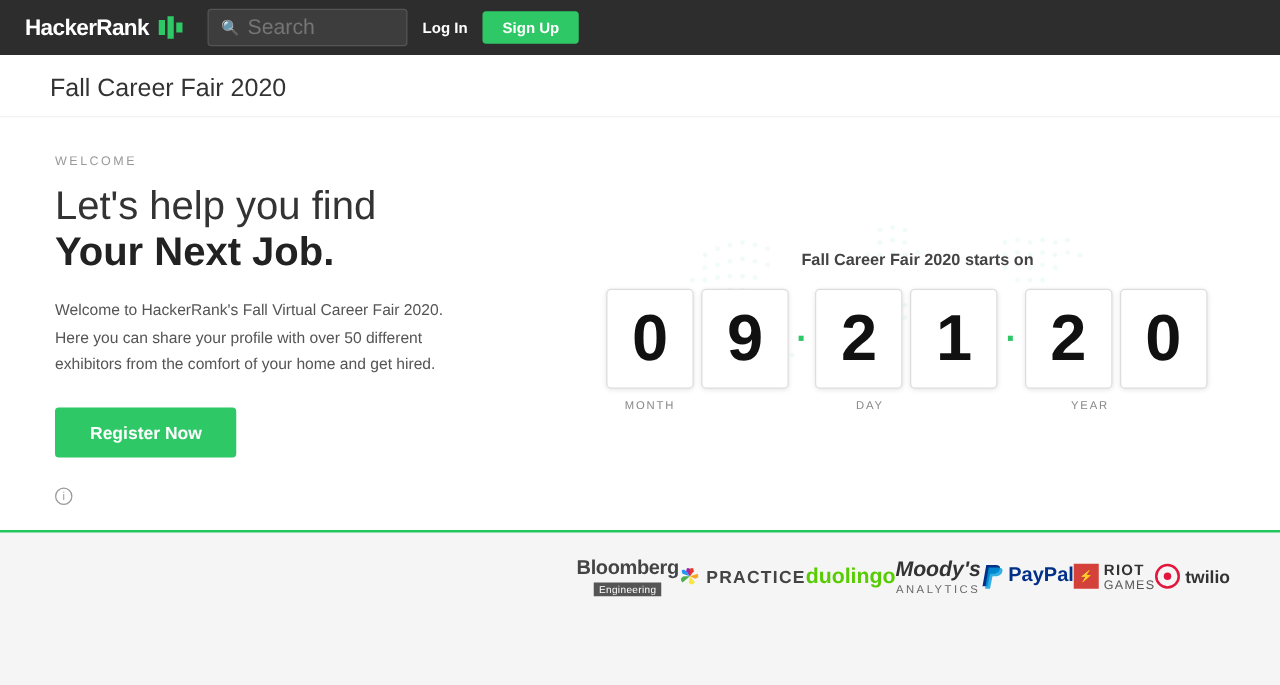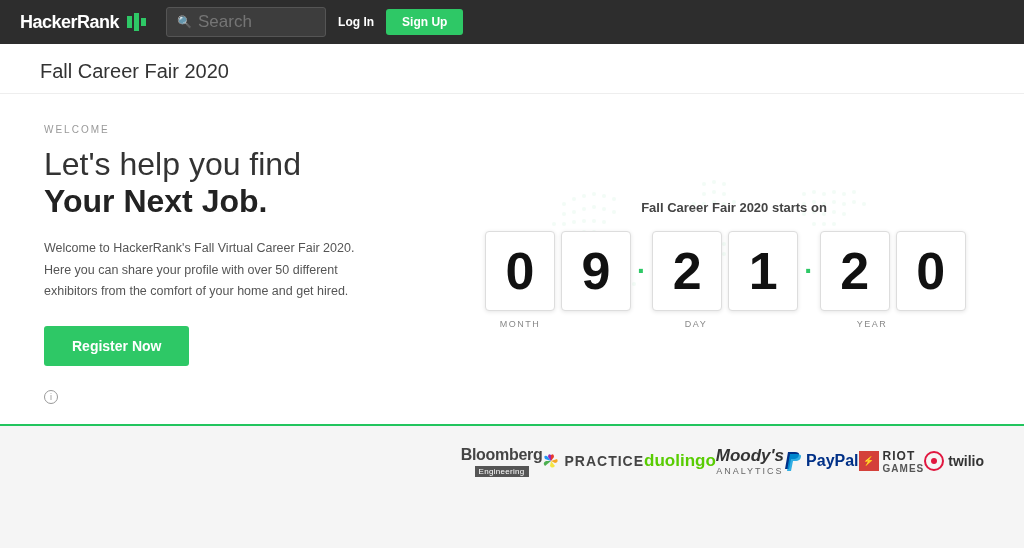--- a/index.html
+++ b/index.html
@@ -565,21 +565,21 @@
     </div>
   </div>
 
   <div class="partner-logo">
     <div class="riot-logo">
       <div class="riot-icon">
         <span style="font-size:9px;font-weight:900;color:#fff;">⚡</span>
       </div>
       <div>
         <div style="font-size:12px;font-weight:800;color:#333;letter-spacing:1px;">RIOT</div>
-        <div style="font-size:10px;font-weight:700;color:#555;letter-spacing:1px;">GAMES</div>
+        <div style="font-size:10px;font-weight:400;color:#555;letter-spacing:1px;">GAMES</div>
       </div>
     </div>
   </div>
 
   <div class="partner-logo">
     <div class="twilio-logo">
       <div class="twilio-circle">
         <div class="twilio-inner"></div>
       </div>
       <span class="twilio-text">twilio</span>

